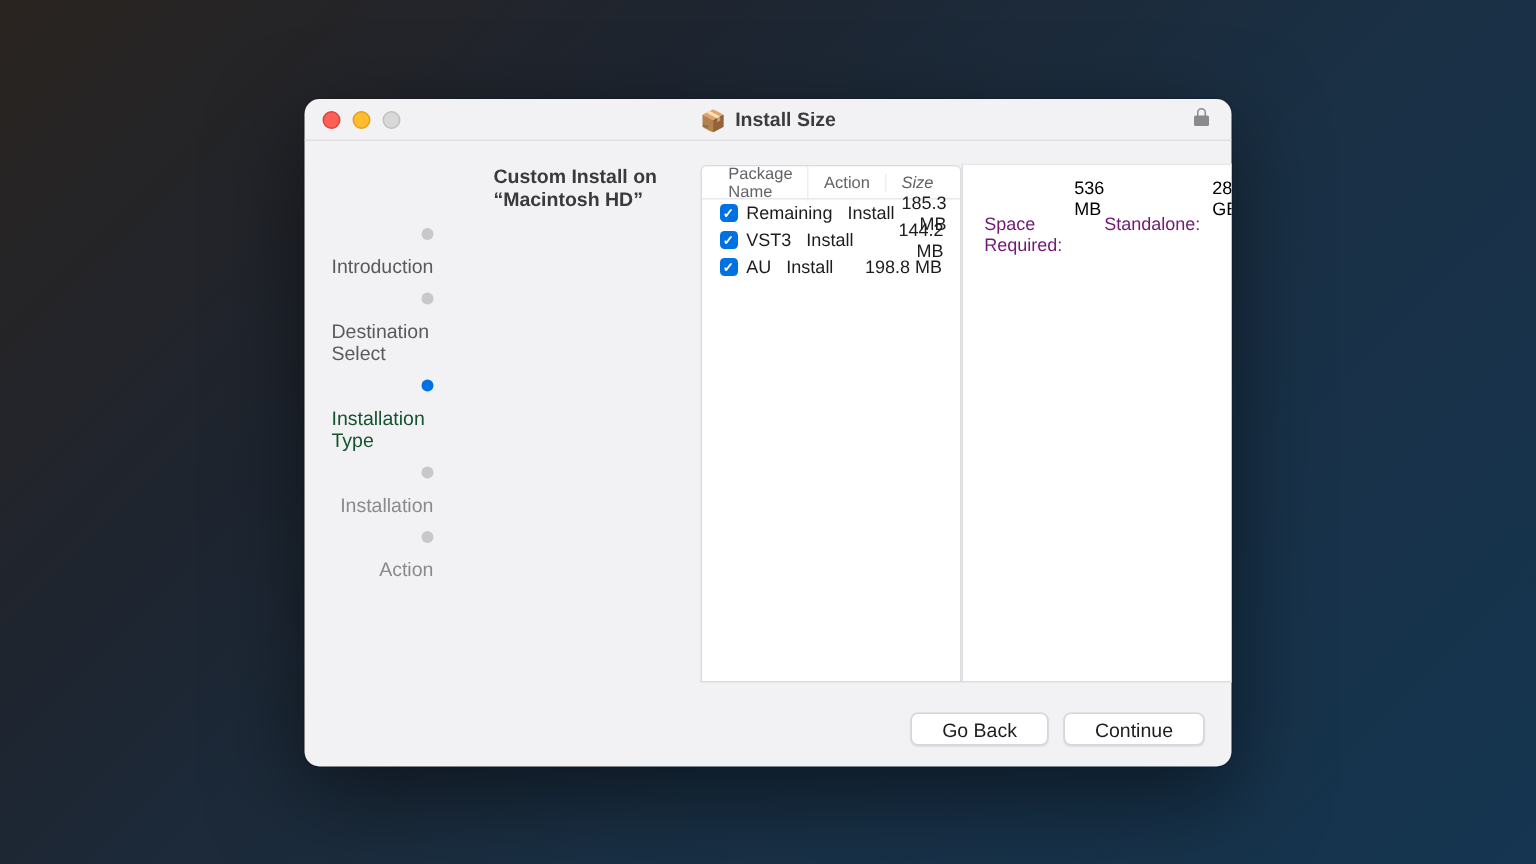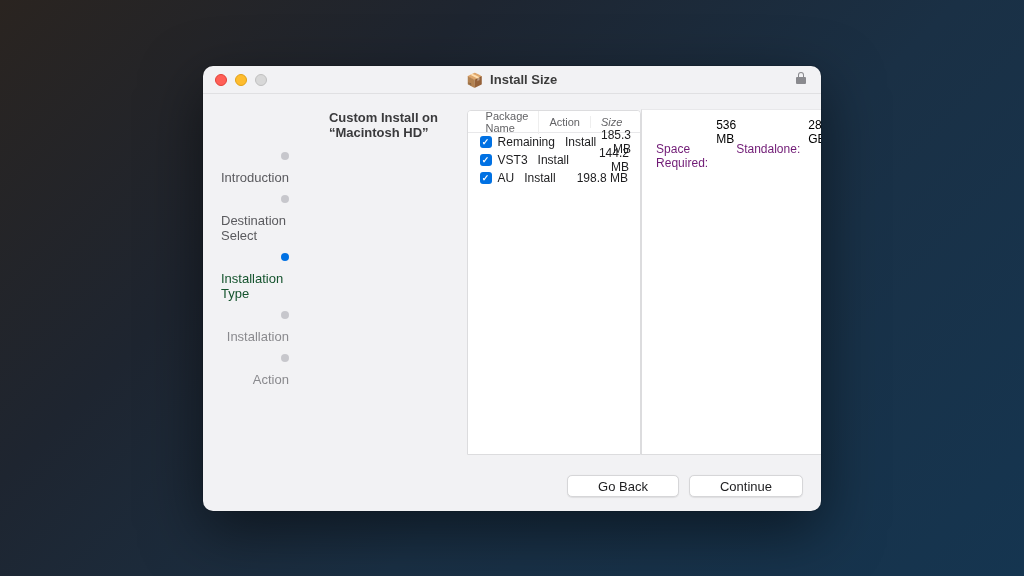--- a/index.html
+++ b/index.html
@@ -153,21 +153,21 @@
       position: relative;
     }
     .footer {
       display: flex;
       justify-content: flex-end;
       gap: 10px;
       padding-top: 4px;
     }
     .btn {
       height: 22px;
-      padding: 0 30px;
+      padding: 0 20px;
       background: #fff;
       border: 1px solid #d6d6d8;
       border-radius: 5px;
       font-size: 13px;
       color: #1d1d1f;
       box-shadow: 0 0.5px 1px rgba(0,0,0,0.08);
       display: flex; align-items: center;
     }
     .resize-handle {
         position:absolute;

